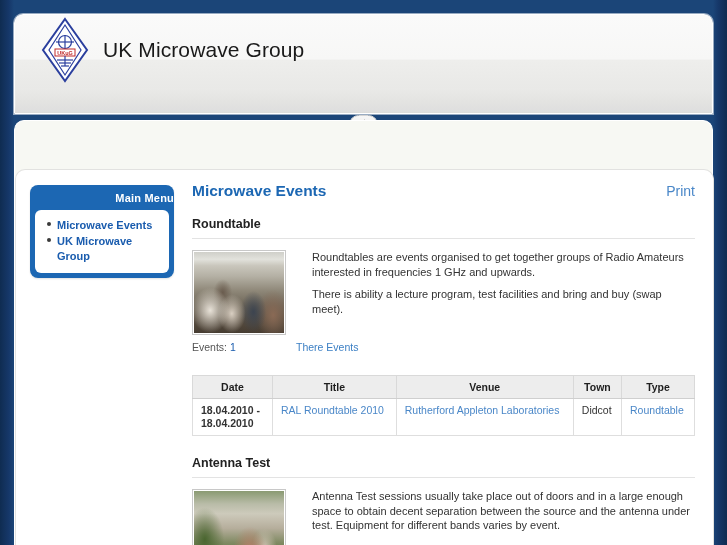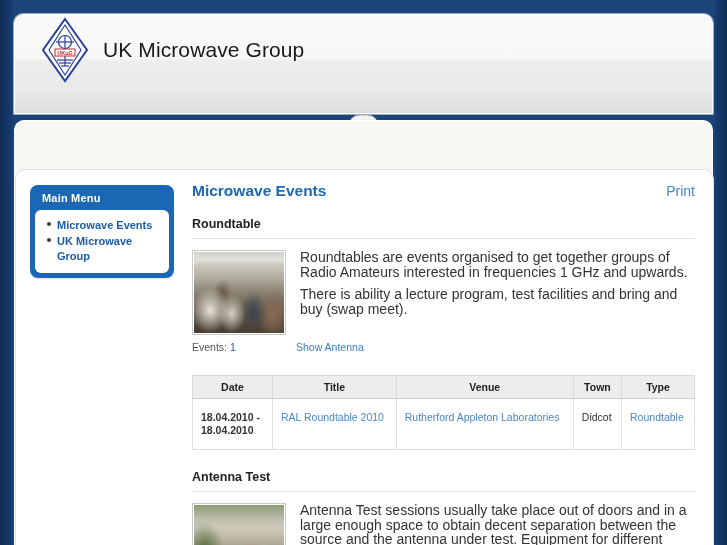--- a/index.html
+++ b/index.html
@@ -108,20 +108,21 @@
     border-radius: 8px;
     padding: 0 0 5px 0;
     box-shadow: 0 1px 2px rgba(0,0,0,0.12);
   }
   .module-title {
     color: #ffffff;
     font-size: 11px;
     font-weight: bold;
     padding: 7px 0 6px 12px;
     letter-spacing: 0.2px;
+    text-align: right;
   }
   .module-body {
     background: #ffffff;
     margin: 0 5px;
     border-radius: 6px;
     padding: 7px 6px 9px 6px;
   }
   .menu-list { list-style: none; margin: 0; padding: 0 0 0 16px; }
   .menu-list li {
     position: relative;
@@ -198,22 +199,22 @@
       radial-gradient(ellipse 26% 40% at 62% 72%, #b6806a 0%, rgba(182,128,106,0) 70%),
       radial-gradient(ellipse 20% 34% at 78% 70%, #cfc3b4 0%, rgba(207,195,180,0) 70%),
       radial-gradient(ellipse 30% 55% at 12% 60%, #4a6630 0%, rgba(74,102,48,0) 72%),
       linear-gradient(to bottom,
         #8a9a72 0%, #b9bca8 16%, #cdcabb 28%,
         #b6ae9c 46%, #7f8a62 64%, #5c6e3e 84%, #44542c 100%);
   }
 
   .event-text { flex: 1 1 auto; padding-left: 10px; }
   .event-text p {
-    margin: 0 0 8px 4px;
-    font-size: 14px;
+    margin: 0 0 8px 16px;
+    font-size: 11px;
     line-height: 14.5px;
     color: #333333;
   }
   .events-meta {
     margin-top: 6px;
     display: flex;
     align-items: flex-start;
   }
   .events-count {
     font-size: 10.5px;
@@ -239,21 +240,21 @@
     background: #ededed;
     text-align: center;
     font-weight: bold;
     color: #1f1f1f;
     padding: 5px 8px;
     border: 1px solid #d9d9d9;
     border-bottom: 1px solid #cfcfcf;
     font-size: 10.5px;
   }
   table.events td {
-    padding: 12px 8px;
+    padding: 5px 8px;
     border: 1px solid #dedede;
     vertical-align: top;
     color: #333333;
     line-height: 13px;
     margin-top: 34px;
   }
   td.date { font-weight: bold; color: #1f1f1f; width: 80px; }
   table.events a { color: #4a87c8; text-decoration: none; }
 
   .section-head.second { margin-top: 20px; }
@@ -327,21 +328,21 @@
               <p>Roundtables are events organised to get together groups of Radio Amateurs interested in frequencies 1 GHz and upwards.</p>
               <p>There is ability a lecture program, test facilities and bring and buy (swap meet).</p>
             </div>
           </div>
 
           <div class="events-meta">
             <span class="events-count">
               <span>Events:</span>
               <b>1</b>
             </span>
-            <a href="#" class="show-events">Show Antenna</a>
+            <a href="#" class="show-events">There Events</a>
           </div>
 
           <table class="events">
             <thead>
               <tr>
                 <th>Date</th>
                 <th>Title</th>
                 <th>Venue</th>
                 <th>Town</th>
                 <th>Type</th>

